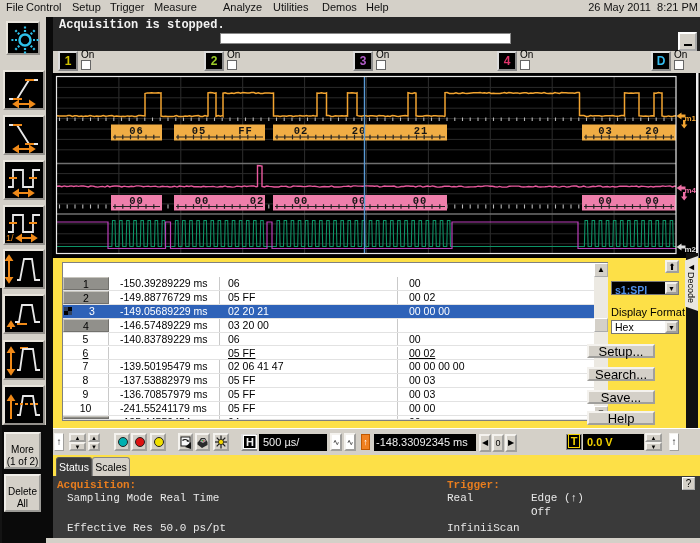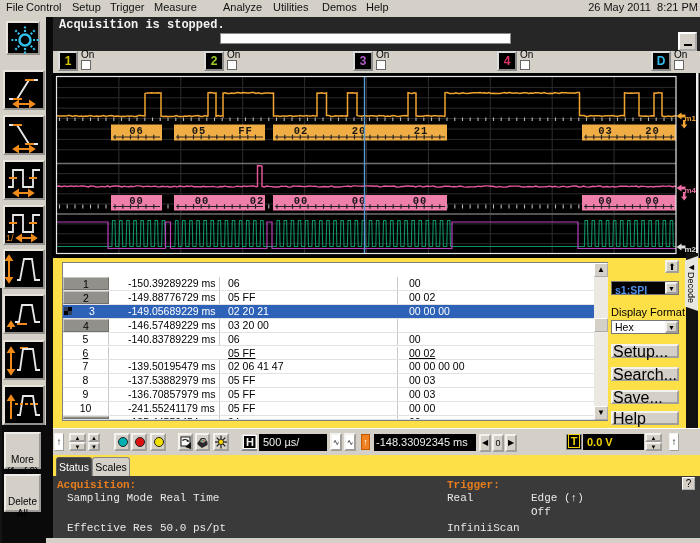--- a/index.html
+++ b/index.html
@@ -5,21 +5,21 @@
 #app{position:relative;width:700px;height:529px;background:#fde047}
 .abs{position:absolute}
 
 #menubar{position:absolute;left:0;top:0;width:700px;height:17px;background:#d4d0c8;font-size:11px;color:#111}
 #menubar span{position:absolute;top:1px}
 
 #sidebar{position:absolute;left:0;top:17px;width:46px;height:526px;background:#d4d0c8}
 #sideblack{position:absolute;left:46px;top:17px;width:7px;height:526px;background:#0a0a0a}
 #sidebot{position:absolute;left:0;top:425px;width:46px;height:118px;background:#0a0a0a}
 .sbtn{position:absolute;left:3px;width:42px;background:#000;border:2px outset #e8e4dc}
-.graybtn{position:absolute;left:4px;width:37px;background:#d4d0c8;border:2px outset #efede8;font-size:10px;text-align:center;line-height:12px;padding-top:20px;color:#000}
+.graybtn{position:absolute;left:4px;width:37px;background:#d4d0c8;border:2px outset #efede8;font-size:10px;text-align:center;line-height:12px;padding-top:10px;color:#000}
 
 #topbar{position:absolute;left:53px;top:17px;width:647px;height:34px;background:#262626}
 #acqtext{position:absolute;left:6px;top:1px;font-family:"Liberation Mono",monospace;font-size:12px;font-weight:bold;color:#f2f2f2}
 #progress{position:absolute;left:167px;top:16px;width:291px;height:11px;background:#fff;border:1px solid #888}
 #minbtn{position:absolute;left:625px;top:15px;width:19px;height:19px;background:#d4d0c8;border:2px outset #fff;}
 #minbtn div{position:absolute;left:4px;bottom:3px;width:8px;height:2px;background:#000}
 
 #chrow{position:absolute;left:53px;top:51px;width:647px;height:22px;background:#d4d0c8}
 .chbtn{position:absolute;top:0px;width:20px;height:20px;background:#000;border:2px outset #ddd;color:#fff;font-weight:bold;font-size:12px;text-align:center;line-height:16px}
 .chon{position:absolute;top:-2px;font-size:10px;color:#000}
@@ -27,31 +27,31 @@
 
 #tbl{position:absolute;left:62px;top:262px;width:546px;height:159px;background:#fff;border:1px solid #808080;font-size:10.5px}
 #thead{position:absolute;left:0;top:0;width:531px;height:14px;background:#d4d0c8;border-bottom:1px solid #999;color:#000}
 #thead div{position:absolute;top:1px}
 .trow{position:absolute;left:0;width:531px;background:#fff;color:#000;border-bottom:1px solid #e2e2e2}
 .trow.sel{background:#2e62b8;color:#fff}
 .trow.sel .tcell,.trow.sel .icell{border-right:none}
 .icell{position:absolute;left:0;top:0;width:46px;height:100%;text-align:center;border-right:1px solid #c9c9c9}
 .icell.gray{background:#91908b;border:1px outset #c6c4bd}
 .tcell{position:absolute;top:0;height:100%}
-.c1{left:47px;width:110px;padding-left:18px;border-right:1px solid #c9c9c9}
+.c1{left:47px;width:110px;padding-left:10px;border-right:1px solid #c9c9c9}
 .c2{left:158px;width:177px;padding-left:7px;border-right:1px solid #c9c9c9}
 .c3{left:336px;width:193px;padding-left:10px}
 .rowicon{display:inline-block;width:8px;height:8px;margin-right:3px;background:
 conic-gradient(#000 0 25%,#30415c 0 50%,#000 0 75%,#30415c 0);float:left;margin-left:1px;margin-top:2px}
 
 #vsb{position:absolute;left:531px;top:0;width:14px;height:157px;background:#ece9e2}
 .sbtn2{position:absolute;left:0;width:14px;height:14px;background:#d4d0c8;border:1px outset #fff;font-size:8px;text-align:center;line-height:12px;color:#000}
 #vthumb{position:absolute;left:0;top:55px;width:14px;height:14px;background:#d4d0c8;border:1px outset #fff}
 
-.rbtn{position:absolute;left:611px;width:68px;height:14px;background:#d4d0c8;border:2px outset #f4f2ee;font-size:16px;line-height:11px;color:#000}
+.rbtn{position:absolute;left:587px;width:68px;height:14px;background:#d4d0c8;border:2px outset #f4f2ee;font-size:13px;text-align:center;line-height:11px;color:#000}
 
 #ctrl{position:absolute;left:53px;top:428px;width:647px;height:27px;background:#d4d0c8;border-top:1px solid #fff}
 .cbtn{position:absolute;background:#d4d0c8;border:2px outset #f4f2ee}
 .blackfield{position:absolute;background:#000;color:#eee;font-size:11px;line-height:16px}
 
 #tabstatus{position:absolute;left:56px;top:457px;width:36px;height:19px;background:#3a3a3a;color:#fff;font-size:10.5px;text-align:center;line-height:19px;border:1px solid #555;border-bottom:none;border-top-left-radius:3px;border-top-right-radius:3px}
 #tabscales{position:absolute;left:92px;top:457px;width:38px;height:19px;background:#d4d0c8;color:#000;font-size:10.5px;text-align:center;line-height:19px;border:1px solid #888;border-bottom:none;border-top-left-radius:3px;border-top-right-radius:3px}
 
 #spanel{position:absolute;left:53px;top:476px;width:647px;height:62px;background:#3a3a3a;font-family:"Liberation Mono",monospace;font-size:11px;color:#e8e8e8}
 #spanel .o{color:#e87d1e;font-weight:bold}

